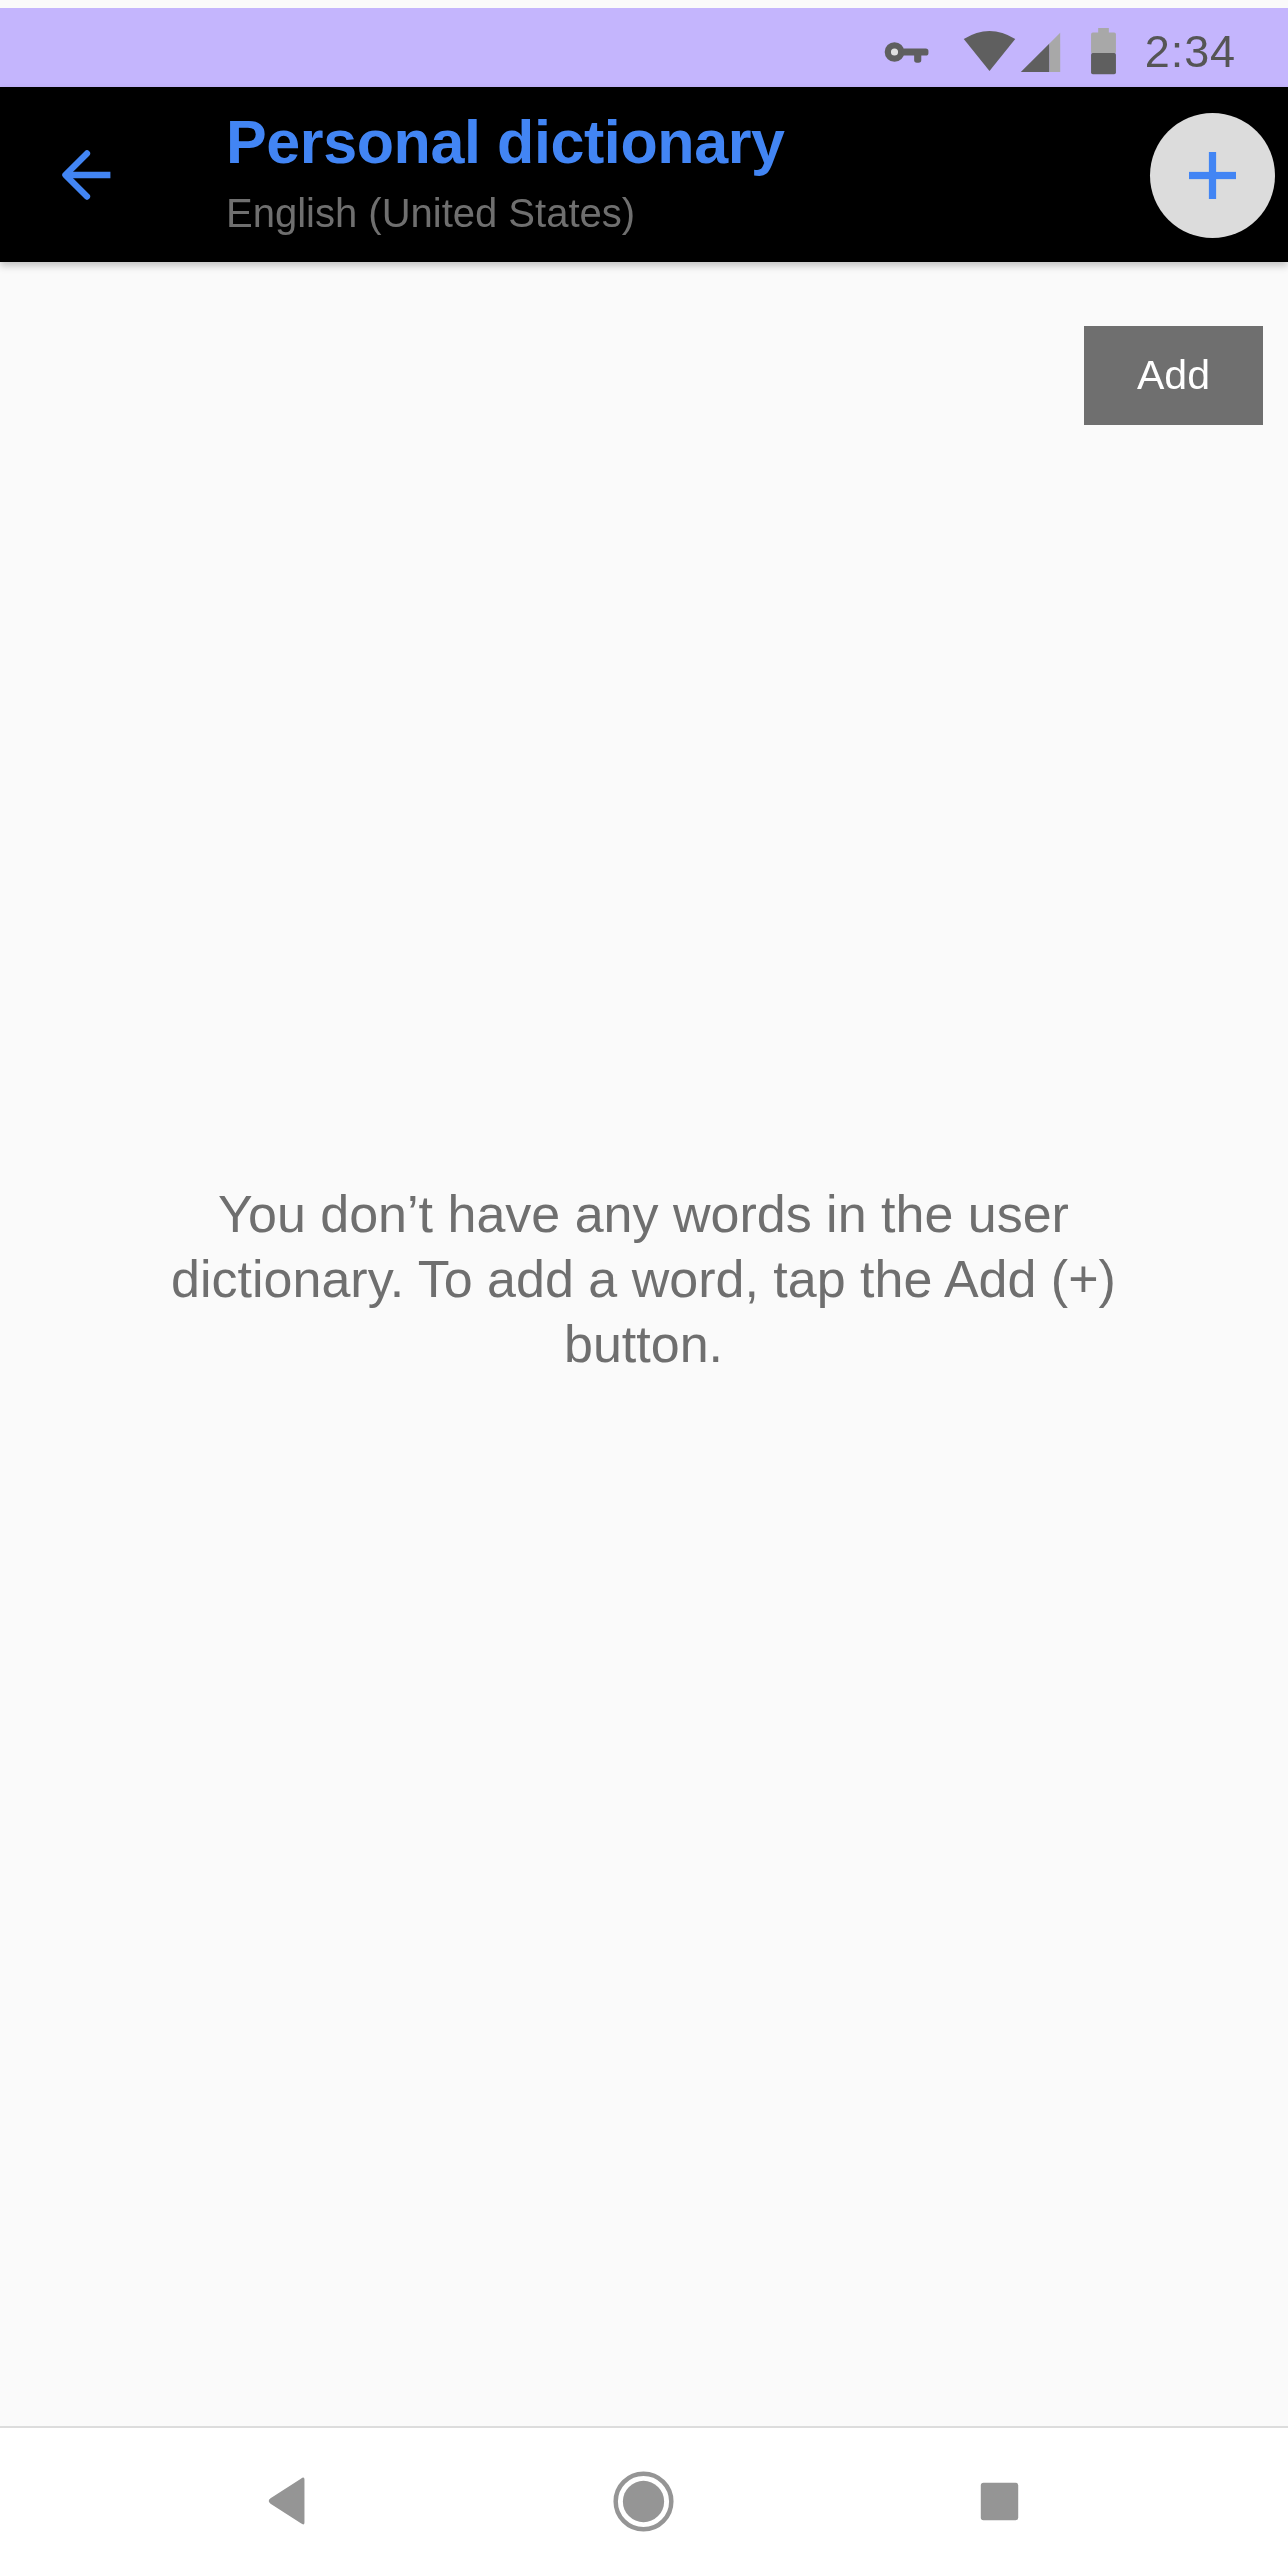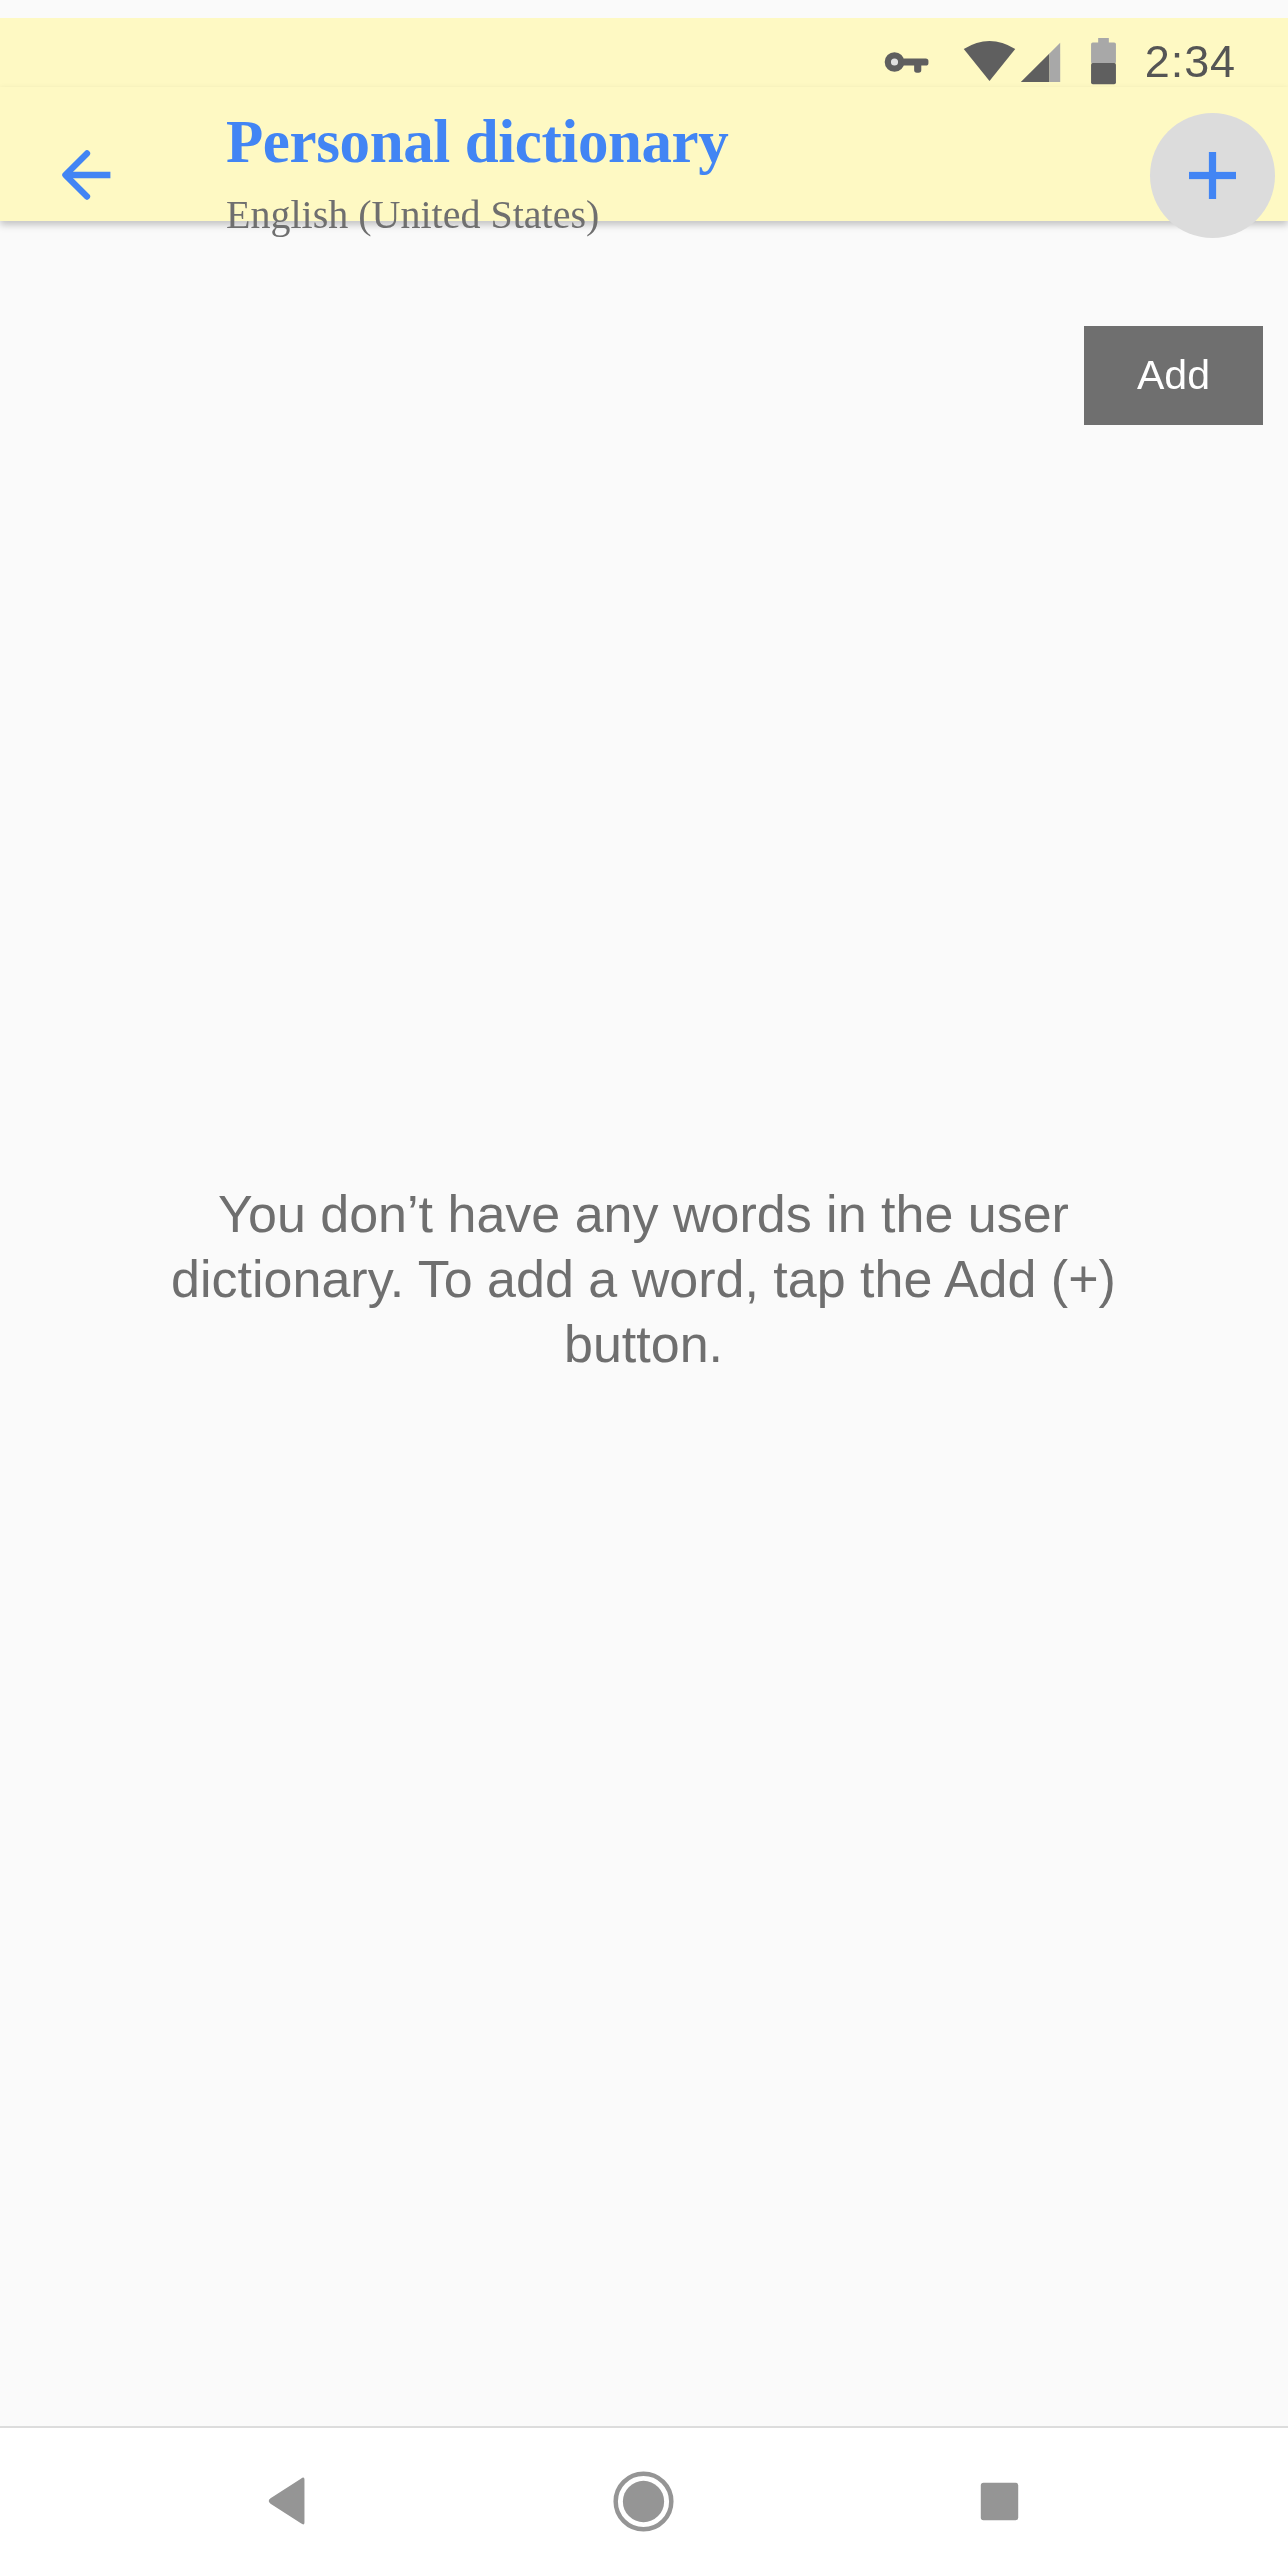--- a/index.html
+++ b/index.html
@@ -2,37 +2,36 @@
 <html style="font-size:14.3px"><head>
 <meta charset="utf-8">
 <style>
   html, body { margin: 0; padding: 0; }
   body {
     width: 1288px; height: 2576px; position: relative; overflow: hidden;
     background: #fafafa;
     font-family: "Liberation Sans", "DejaVu Sans", sans-serif;
   }
   .status-bar {
-    position: absolute; left: 0; top: 18px; width: 1288px; height: 87px;
-    background: #fef9c3;
+    position: absolute; left: 0; top: 8px; width: 1288px; height: 87px;
+    background: #c4b5fd;
   }
   .status-icons {
     position: absolute; right: 52px; top: 0; height: 87px;
     display: flex; align-items: center; gap: 0;
   }
   .status-icons .ic { display: block; }
   .clock {
     font-size: 45px; color: #555555; margin-left: 27px; letter-spacing: 0.9px;
   }
   .app-bar {
-    position: absolute; left: 0; top: 87px; width: 1288px; height: 134px;
-    background: #fef9c3;
+    position: absolute; left: 0; top: 87px; width: 1288px; height: 175px;
+    background: #000000;
     box-shadow: 0 3.6px 7.2px rgba(0,0,0,0.22);
     z-index: 2;
-    font-family: Liberation Serif, serif;
   }
   .back-btn {
     position: absolute; left: 33px; top: 34px; width: 107px; height: 107px;
     display: flex; align-items: center; justify-content: center; cursor: pointer;
   }
   .title {
     position: absolute; left: 226px; top: 19.7px;
     font-size: 61px; font-weight: bold; color: #4285f4; white-space: nowrap;
     letter-spacing: -0.4px;
   }

